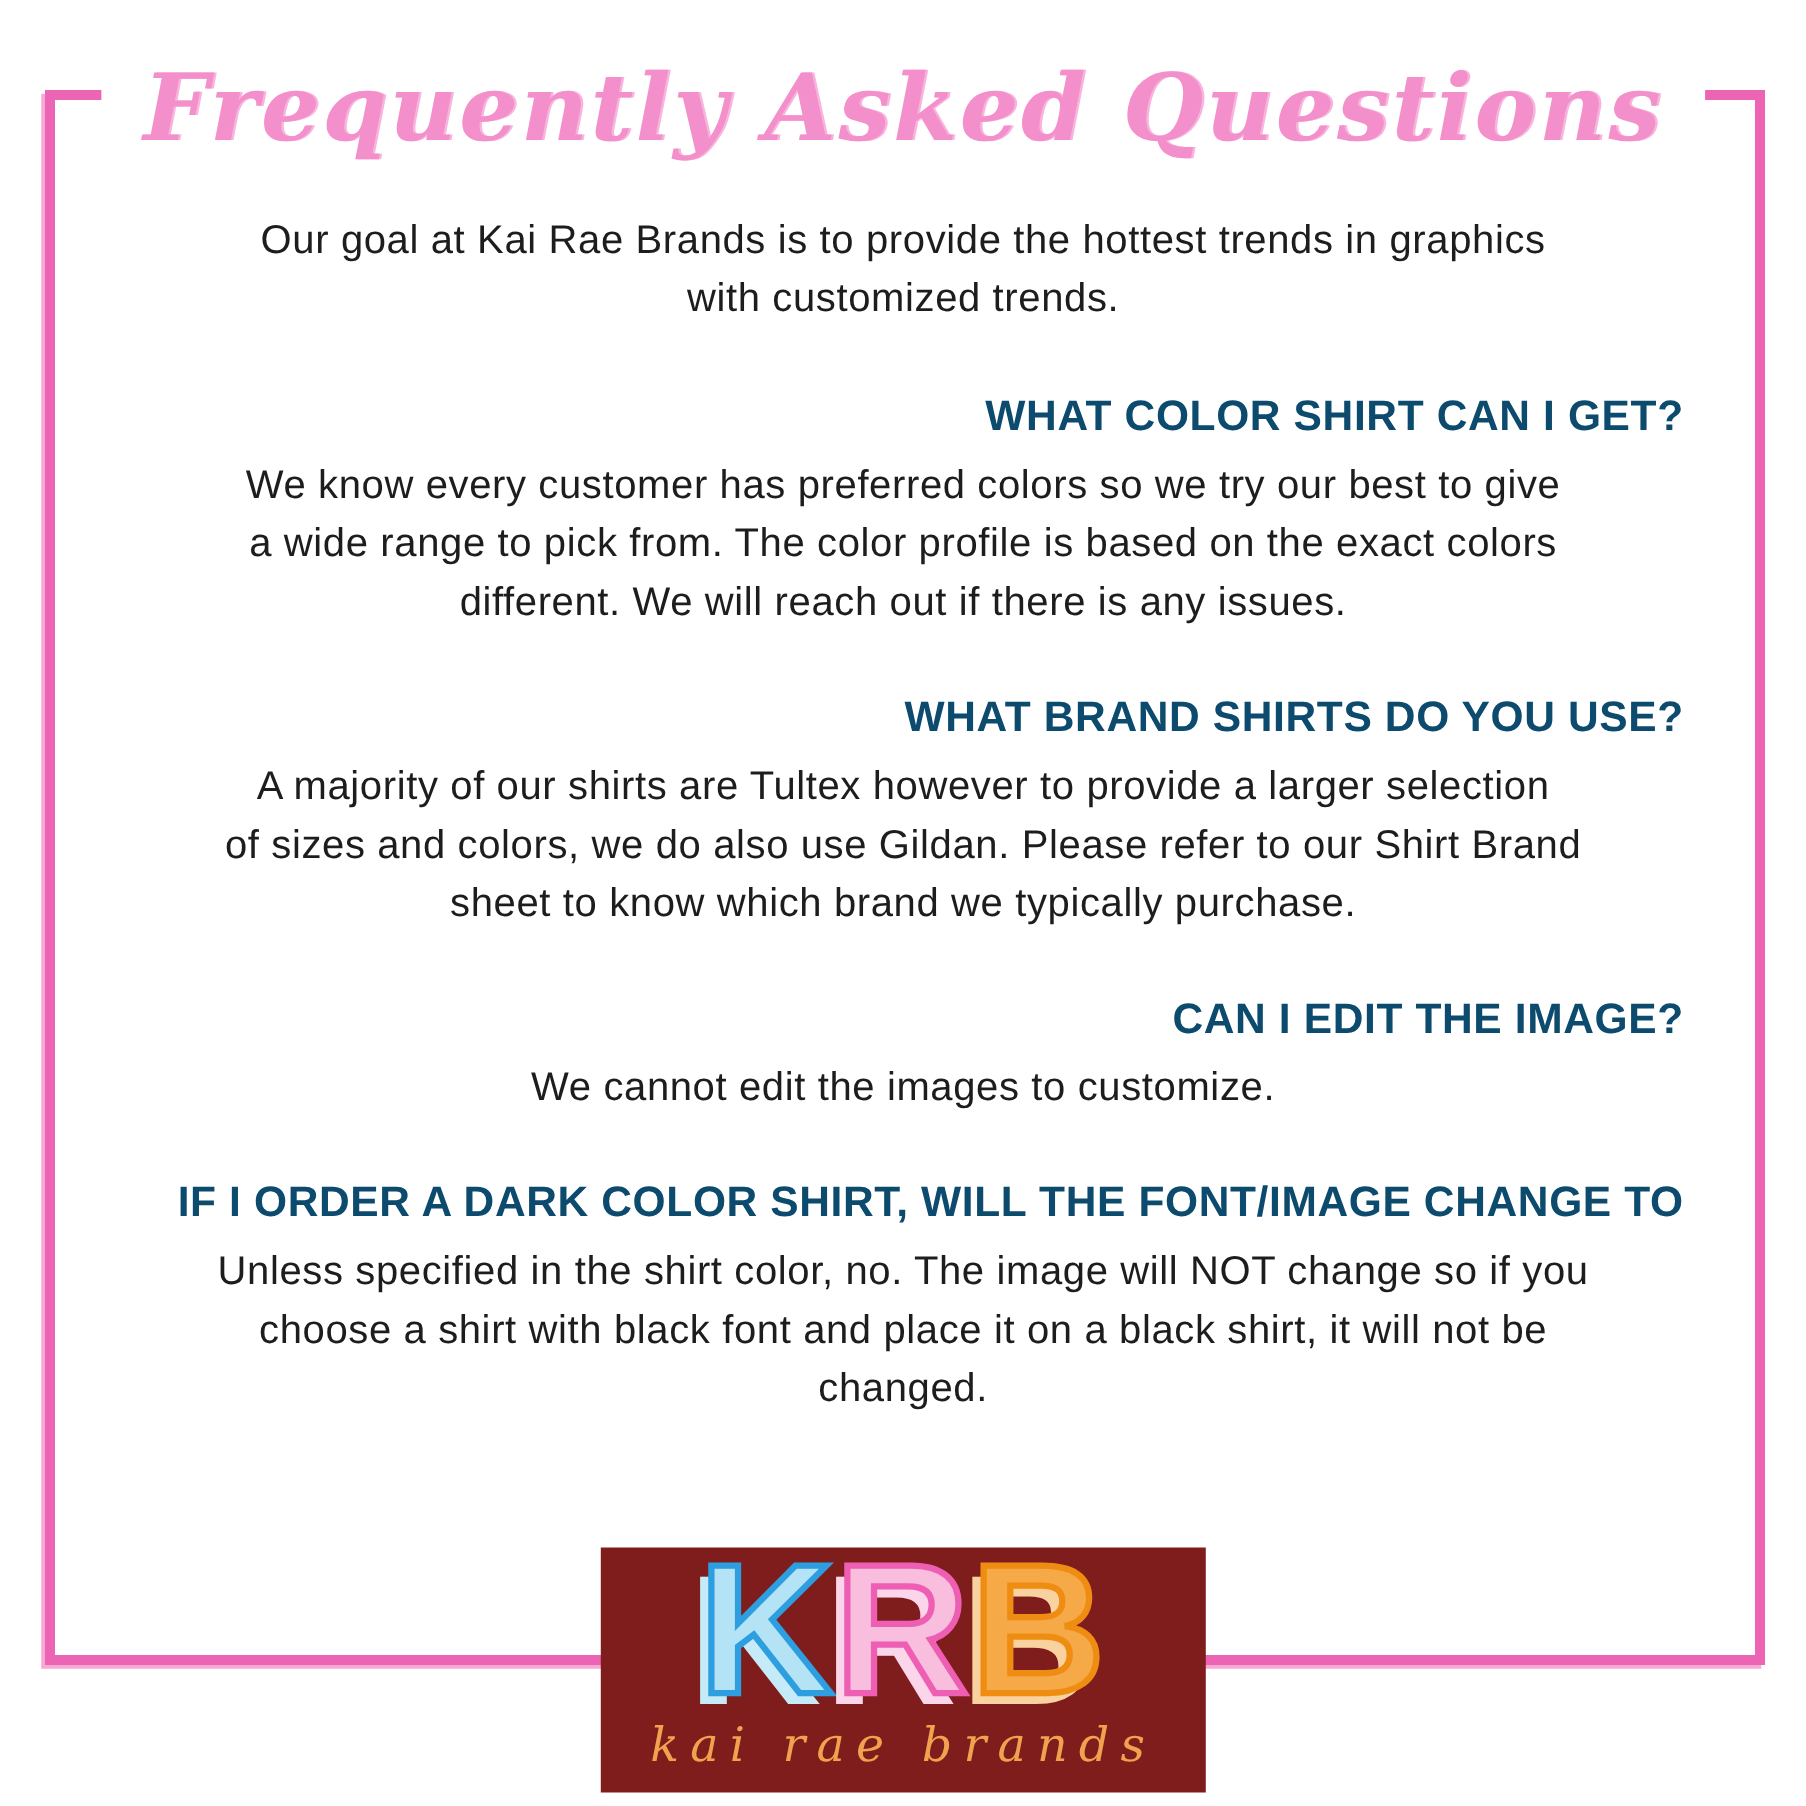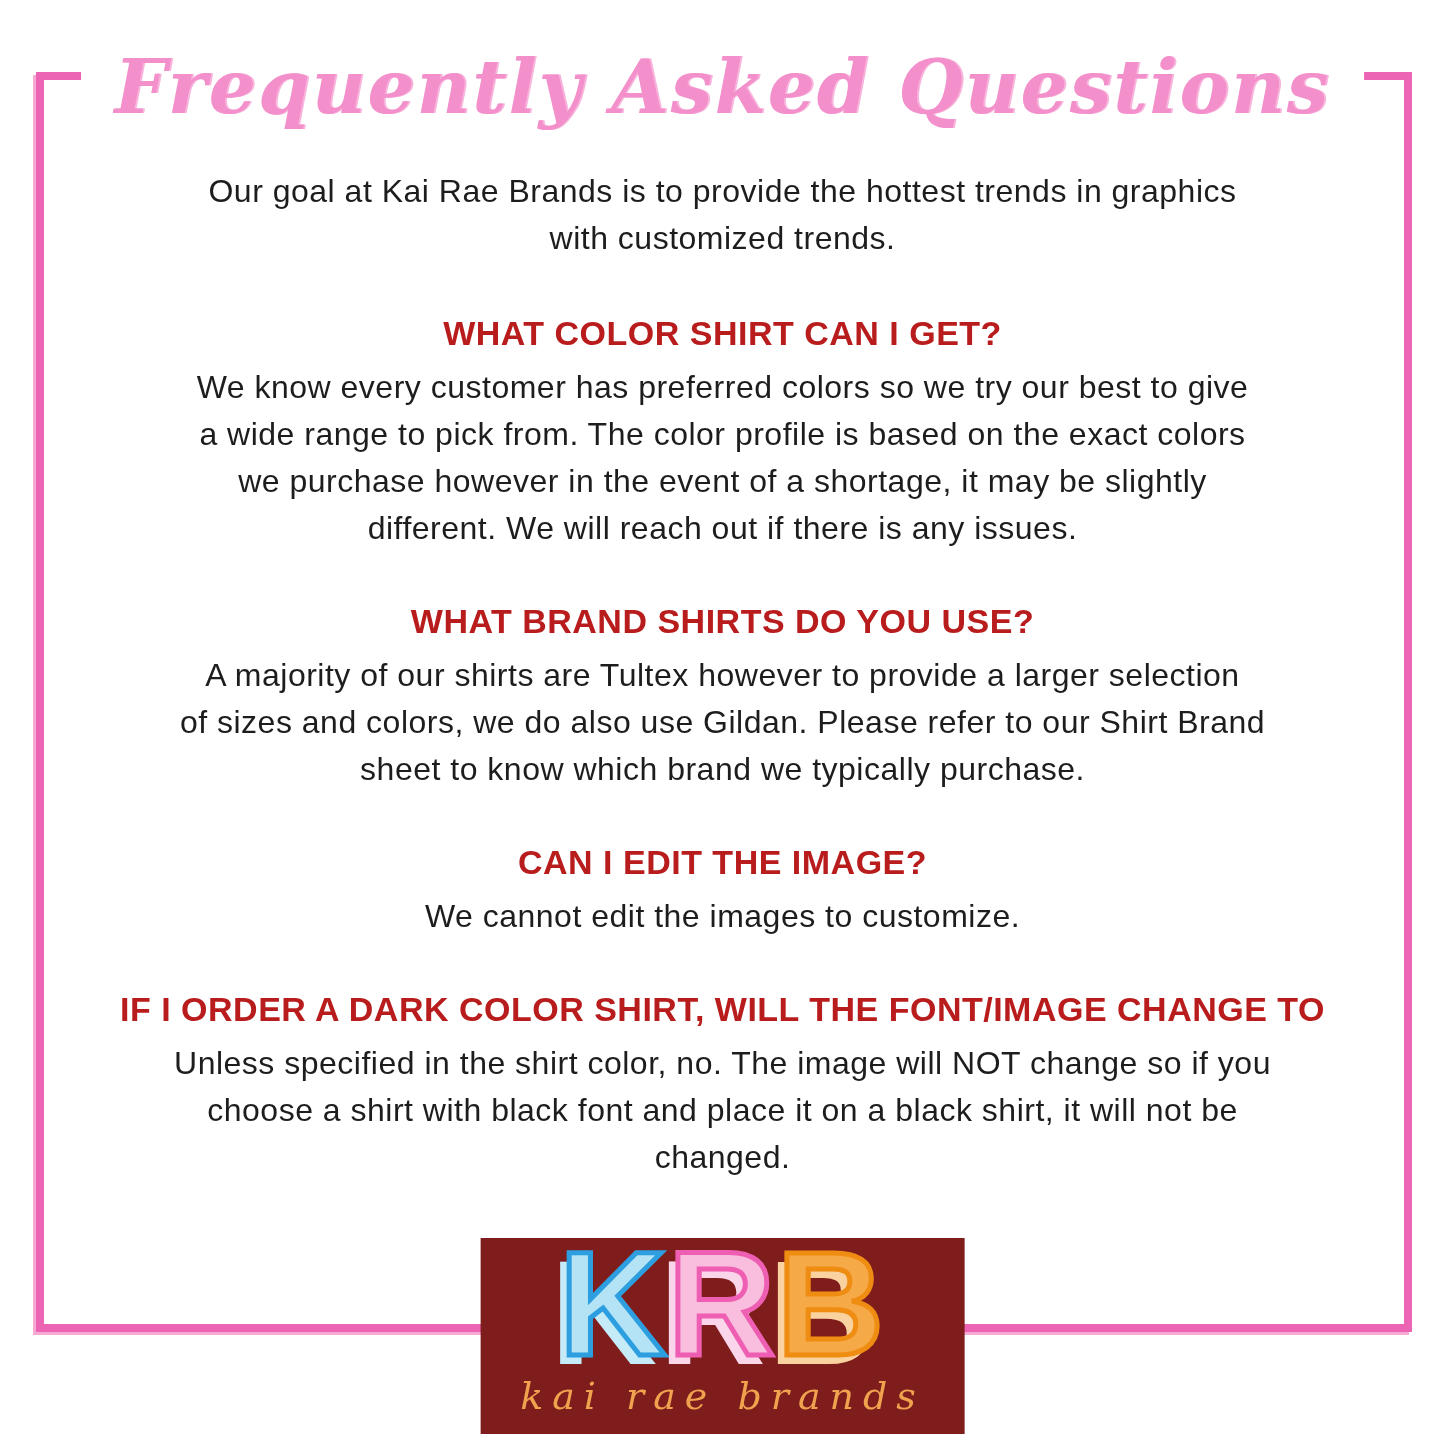--- a/index.html
+++ b/index.html
@@ -56,21 +56,22 @@
     letter-spacing:0.5px;
     color:#1d1d1d;
   }
   section{margin:0 0 46px 0;}
   .faq-heading{
     margin:0 0 8px 0;
     font-size:34px;
     line-height:46px;
     font-weight:bold;
     letter-spacing:0.5px;
-    color:#b91c1c;
+    color:#0c4a6e;
+    text-align:right;
   }
   .faq-body{margin:0;}
   
   .logo-wrap{
     position:absolute;
     top:1238px;left:50%;
     transform:translateX(-50%);
     z-index:3;
     background:#7f1d1d;
     padding:0 40px 14px;
@@ -114,21 +115,20 @@
       <div class="line">with customized trends.</div>
     </div>
   <div id="sections-root">
       <section>
         <h2 class="faq-heading">
           <div>WHAT COLOR SHIRT CAN I GET?</div>
         </h2>
         <div class="faq-body">
           <div class="line">We know every customer has preferred colors so we try our best to give</div>
           <div class="line">a wide range to pick from. The color profile is based on the exact colors</div>
-          <div class="line">we purchase however in the event of a shortage, it may be slightly</div>
           <div class="line">different. We will reach out if there is any issues.</div>
         </div>
       </section>
       <section>
         <h2 class="faq-heading">
           <div>WHAT BRAND SHIRTS DO YOU USE?</div>
         </h2>
         <div class="faq-body">
           <div class="line">A majority of our shirts are Tultex however to provide a larger selection</div>
           <div class="line">of sizes and colors, we do also use Gildan. Please refer to our Shirt Brand</div>

